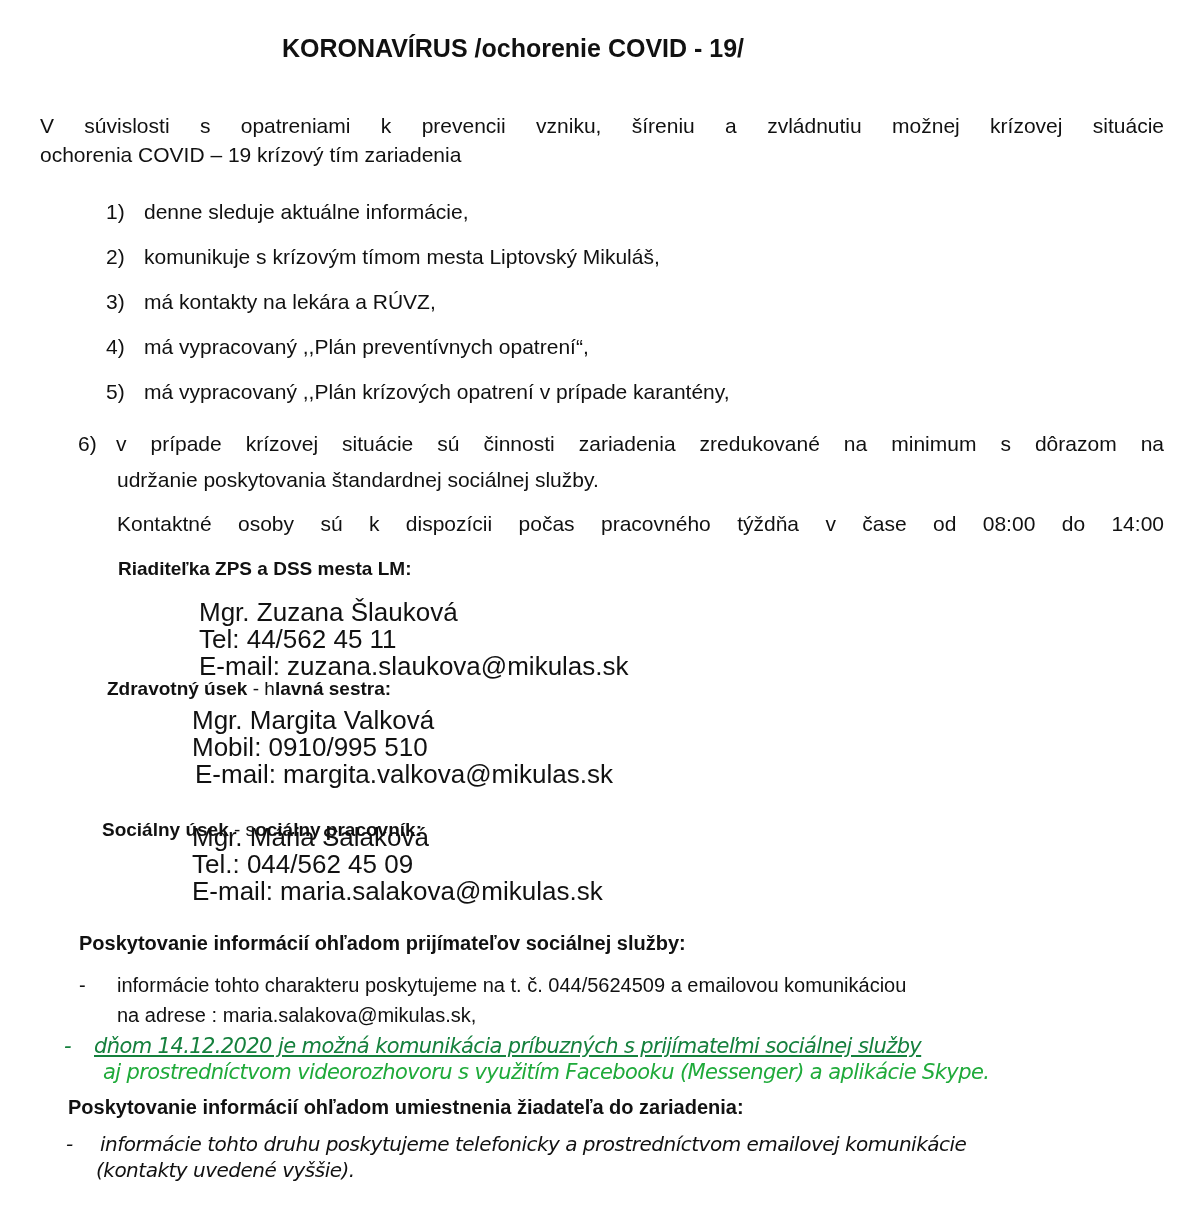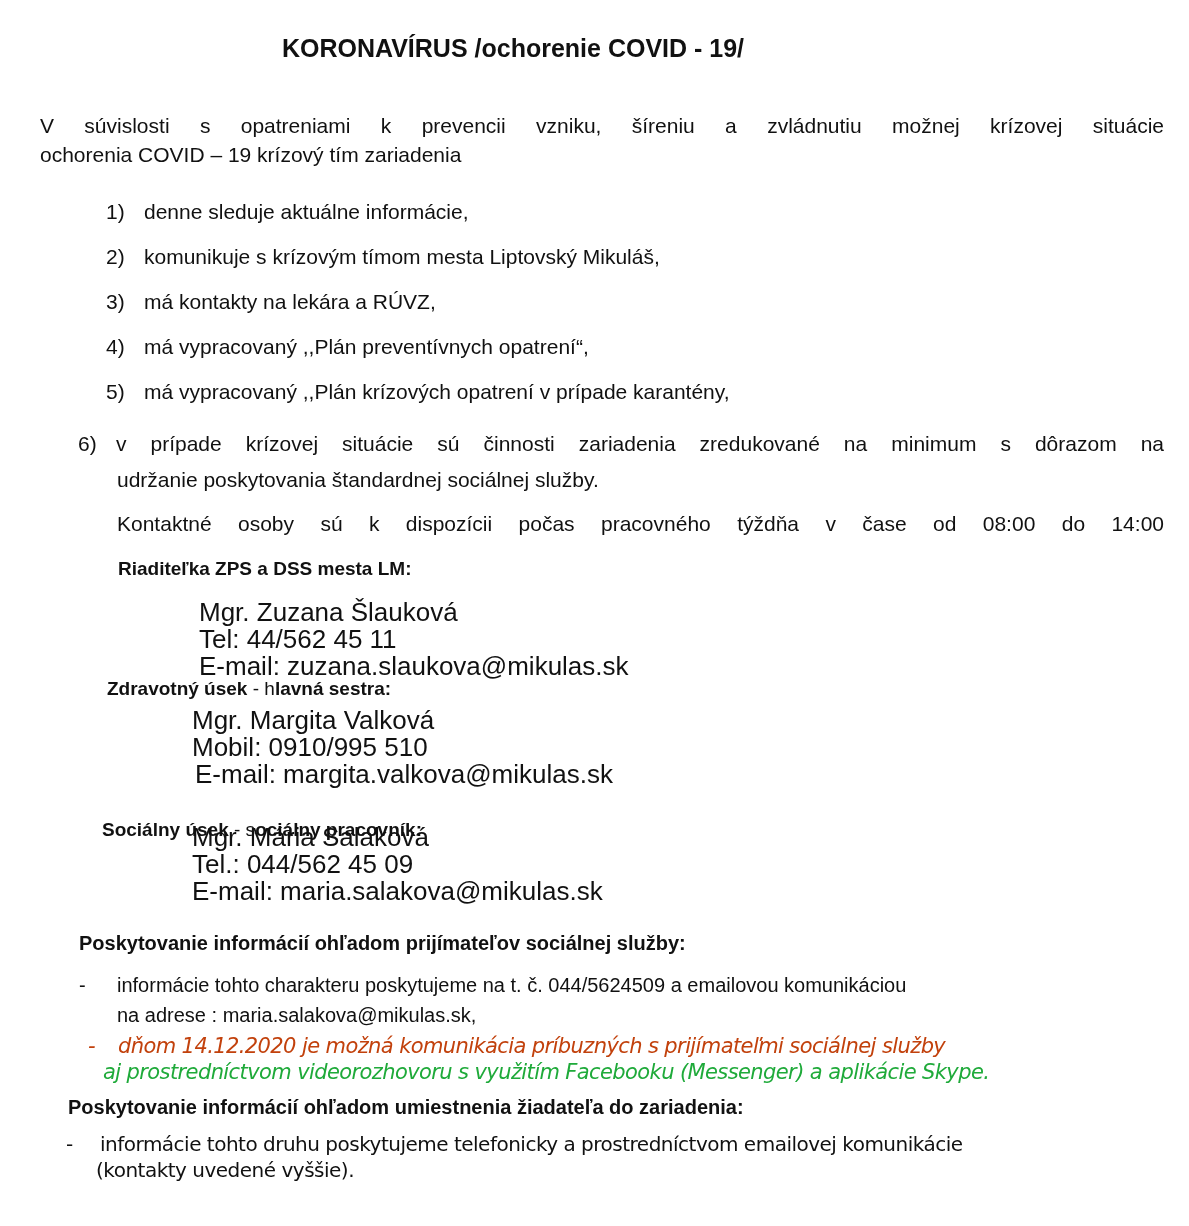--- a/index.html
+++ b/index.html
@@ -27,21 +27,21 @@
   .contact-head { font-size: 19px; font-weight: bold; }
   .contact-head .light { font-weight: normal; }
   .contact-line { font-size: 26px; }
   .sec-head { font-size: 20px; font-weight: bold; }
   .bullet { font-size: 20px; }
   .bullet .dash { display: inline-block; width: 38px; }
   .green {
     color: #1faa3a; font-style: italic; font-size: 21px;
     font-family: "DejaVu Sans", sans-serif; letter-spacing: -0.6px;
   }
-  .calibri { font-family: "DejaVu Sans", sans-serif; font-size: 20px; letter-spacing: -0.5px; }
+  .calibri { font-family: "DejaVu Sans", sans-serif; font-size: 20px; letter-spacing: -0.5px; font-style: italic; }
 </style>
 </head>
 <body>
 
 <div>
 
   <div class="abs title">KORONAVÍRUS /ochorenie COVID - 19/</div>
 
   <div class="abs intro intro-line1">V súvislosti s opatreniami k prevencii vzniku, šíreniu a zvládnutiu možnej krízovej situácie</div>
   <div class="abs intro intro-line2">ochorenia COVID – 19 krízový tím zariadenia</div>
@@ -95,21 +95,21 @@
     <div class="abs contact-line" style="left:192px; top:876px">E-mail: maria.salakova@mikulas.sk</div>
   </div>
 
   <div>
     <div class="abs sec-head" style="left:79px; top:932px">Poskytovanie informácií ohľadom prijímateľov sociálnej služby:</div>
     <div class="abs bullet" style="left:79px; top:974px">
       <span class="dash">-</span><span>informácie tohto charakteru poskytujeme na t. č. 044/5624509 a emailovou komunikáciou</span>
     </div>
     <div class="abs bullet" style="left:117px; top:1004px">na adrese : maria.salakova@mikulas.sk,</div>
 
-    <div class="abs green" style="left: 88px; top: 1034px; color: #c2410c;">
+    <div class="abs green" style="left: 64px; top: 1034px; color: #15803d; text-decoration: underline;">
       <span style="display:inline-block;width:30px">-</span><span>dňom 14.12.2020 je možná komunikácia príbuzných s prijímateľmi sociálnej služby</span>
     </div>
     <div class="abs green" style="left: 103px; top: 1060px; color: rgb(31, 170, 58);">aj prostredníctvom videorozhovoru s využitím Facebooku (Messenger) a aplikácie Skype.</div>
   </div>
 
   <div>
     <div class="abs sec-head" style="left:68px; top:1096px">Poskytovanie informácií ohľadom umiestnenia žiadateľa do zariadenia:</div>
     <div class="abs calibri" style="left:66px; top:1132px">
       <span style="display:inline-block;width:34px">-</span><span>informácie tohto druhu poskytujeme telefonicky a prostredníctvom emailovej komunikácie</span>
     </div>

